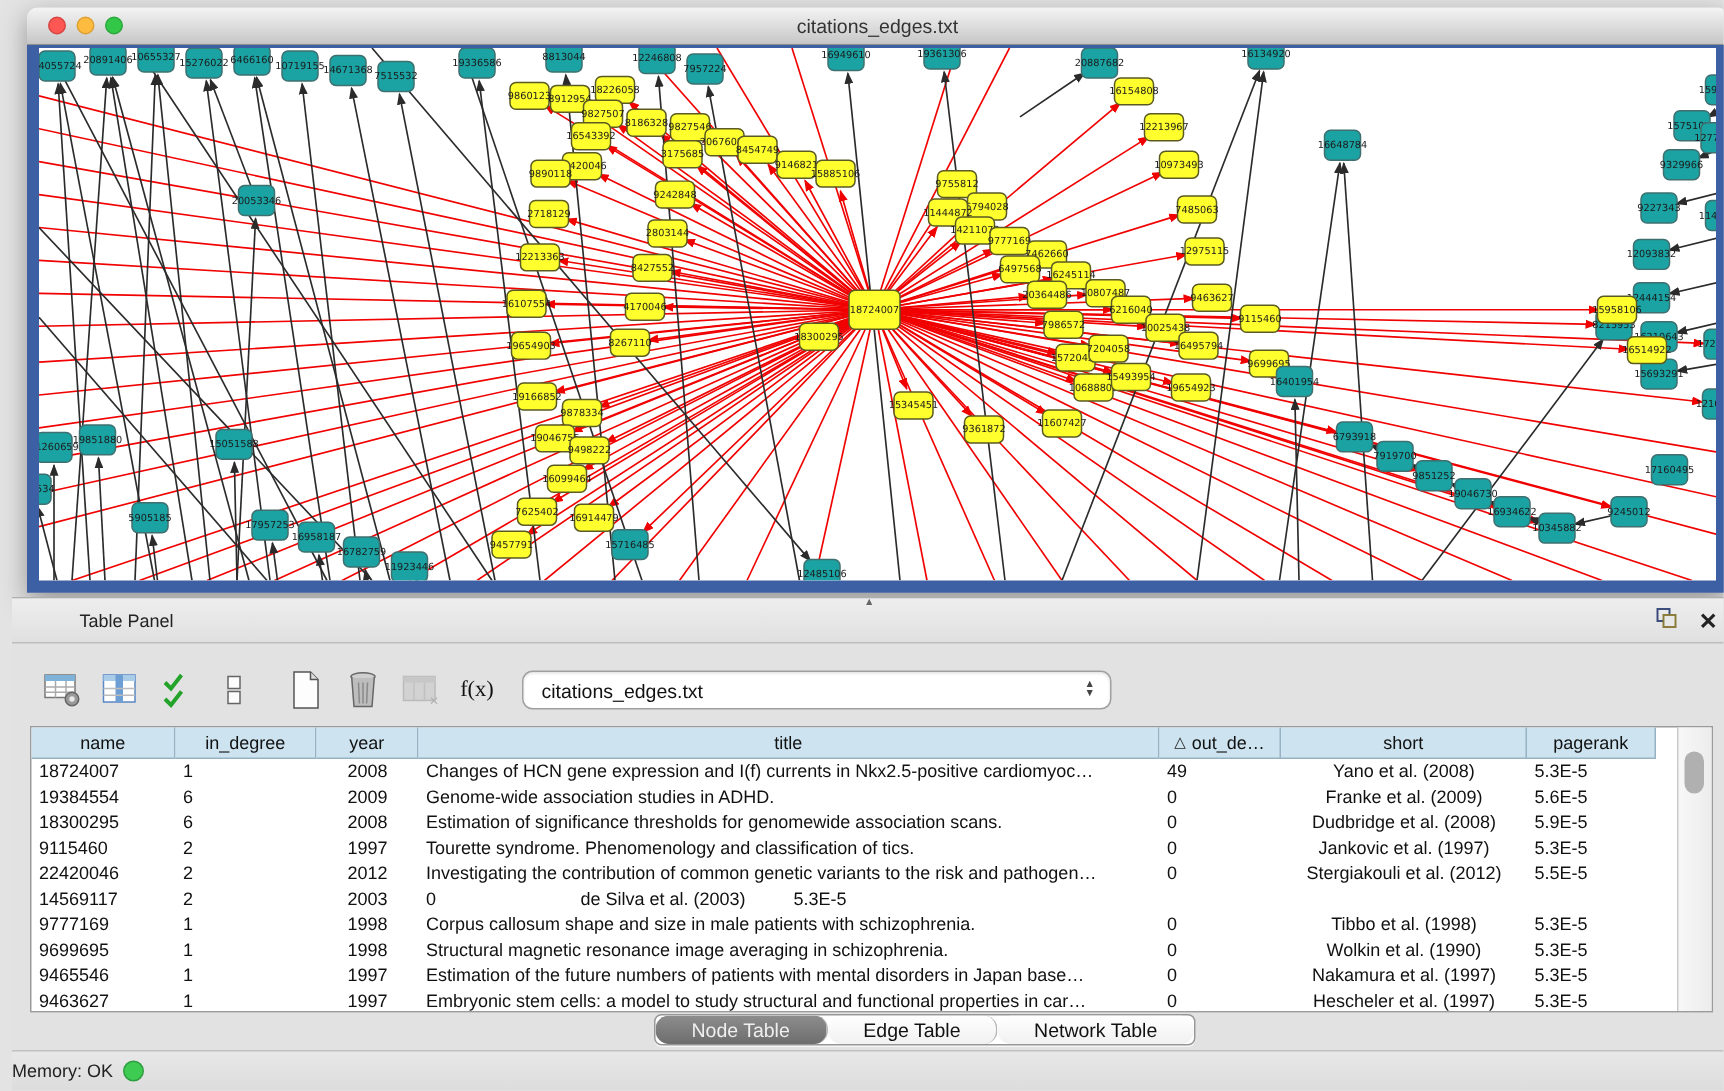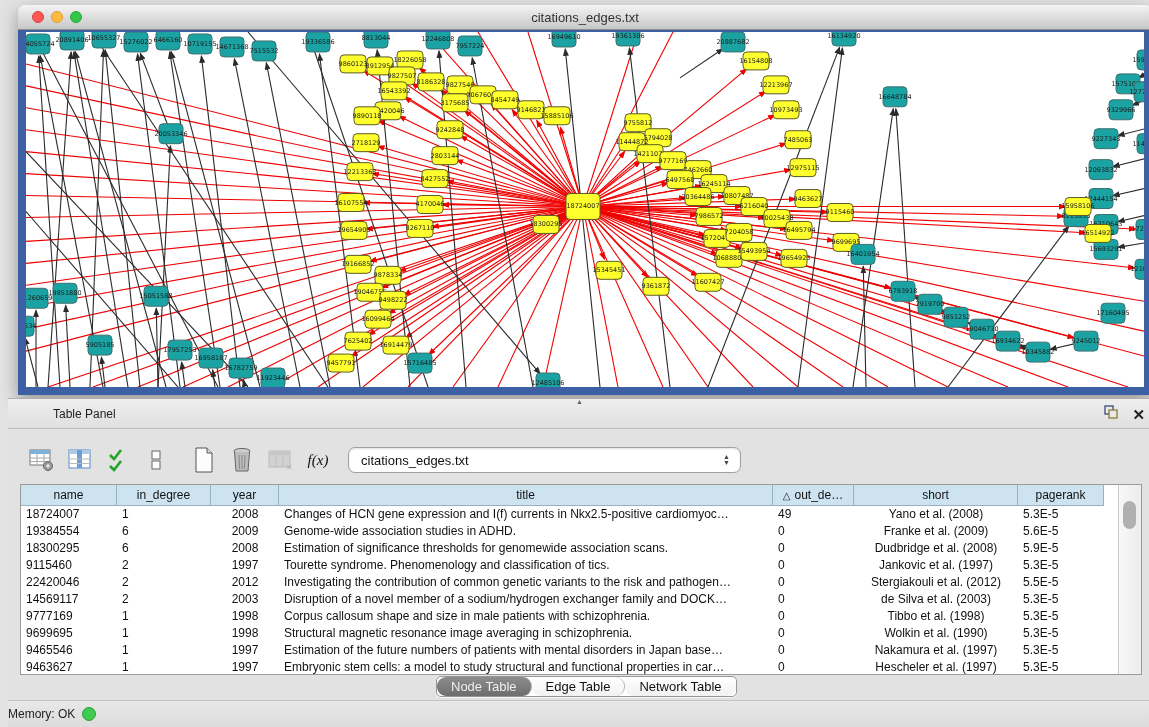--- a/index.html
+++ b/index.html
@@ -32,21 +32,21 @@
   .tp-title { font-size:12px; color:#222; padding-left:13px; }
   .tp-actions { position:absolute; right:12px; top:6px; display:flex; gap:14px; align-items:center; }
   .splitter-handle { position:absolute; left:568px; top:-1px; font-size:7px; color:#666; }
   .close-x { font-size:15px; font-weight:bold; color:#222; line-height:15px; }
 
   .toolbar { position:absolute; left:0; top:40px; width:1149px; height:42px;
     display:flex; align-items:center; }
   .tb-btn { width:36px; height:34px; border:none; background:transparent;
     display:flex; align-items:center; justify-content:center; margin-left:2px; }
   .tb-btn:first-child { margin-left:16px; }
-  .fx { font-family:"Liberation Serif", serif; font-style:italic; font-size:15px; color:#111; }
+  .fx { font-family:"Liberation Serif", serif; font-size:15px; color:#111; }
   .dropdown { position:relative; margin-left:12px; width:393px; height:26px; background:#fff;
     border:1px solid #a0a0a0; border-radius:7px; display:flex; align-items:center;
     box-shadow:inset 0 1px 2px rgba(0,0,0,.12); }
   .dropdown .val { font-size:13px; color:#111; padding-left:12px; flex:1; }
   .dd-arrows { display:flex; flex-direction:column; font-size:7px; line-height:6px;
     color:#444; padding-right:10px; }
 
   .table-wrap { position:absolute; left:12px; top:85px; width:1122px; height:191px;
     background:#fff; border:1px solid #9b9b9b; }
   .thead { display:flex; height:21px; }
@@ -63,21 +63,21 @@
   .td.center{ text-align:center; }
   .vscroll { position:absolute; right:0; top:0; width:23px; height:189px;
     background:linear-gradient(90deg,#f8f8f8,#ececec); border-left:1px solid #c9c9c9; }
   .vthumb { position:absolute; left:4px; top:16px; width:13px; height:28px;
     background:#b0b0b0; border-radius:7px; }
 
   .tabs { position:absolute; left:428px; top:277px; height:21px; display:flex;
     border:1px solid #979797; border-radius:5px; overflow:hidden; background:#fff;
     box-shadow:0 1px 0 rgba(255,255,255,.7); }
   .seg { font-size:13px; display:flex; align-items:center; justify-content:center;
-    padding:0 14px; color:#111; background:linear-gradient(#fff,#f1f1f1); border-right:1px solid #b5b5b5;border-radius:9px; }
+    padding:0 24px; color:#111; background:linear-gradient(#fff,#f1f1f1); border-right:1px solid #b5b5b5;border-radius:9px; }
   .seg:last-child { border-right:none; }
   .seg.selected { background:linear-gradient(#8d8d8d,#6d6d6d); color:#efefef; }
 
   
   .statusbar { position:absolute; left:0; top:700px; width:1149px; height:27px;
     background:linear-gradient(#e8e8e8,#dcdcdc); border-top:1px solid #c2c2c2;
     display:flex; align-items:center; justify-content:flex-start; }
   .mem-label { font-size:12px; color:#222; margin-right:7px; }
   .mem-dot { width:14px; height:14px; border-radius:50%; background:#3ecb52;
     border:1px solid #2f9e40; margin-right:14px; }
@@ -671,21 +671,20 @@
             <div class="td c2 center">2012</div>
             <div class="td c3 left">Investigating the contribution of common genetic variants to the risk and pathogen…</div>
             <div class="td c4 left">0</div>
             <div class="td c5 center">Stergiakouli et al. (2012)</div>
             <div class="td c6 left">5.5E-5</div>
           </div>
           <div class="tr">
             <div class="td c0 left">14569117</div>
             <div class="td c1 left">2</div>
             <div class="td c2 center">2003</div>
-            <div class="td c3 left">Disruption of a novel member of a sodium/hydrogen exchanger family and DOCK…</div>
             <div class="td c4 left">0</div>
             <div class="td c5 center">de Silva et al. (2003)</div>
             <div class="td c6 left">5.3E-5</div>
           </div>
           <div class="tr">
             <div class="td c0 left">9777169</div>
             <div class="td c1 left">1</div>
             <div class="td c2 center">1998</div>
             <div class="td c3 left">Corpus callosum shape and size in male patients with schizophrenia.</div>
             <div class="td c4 left">0</div>

